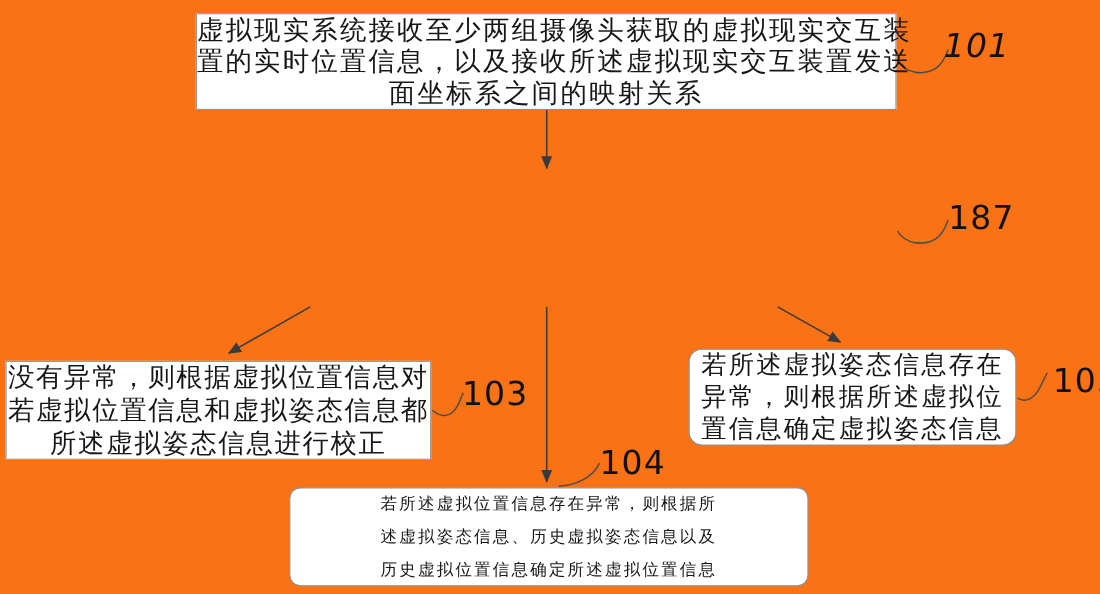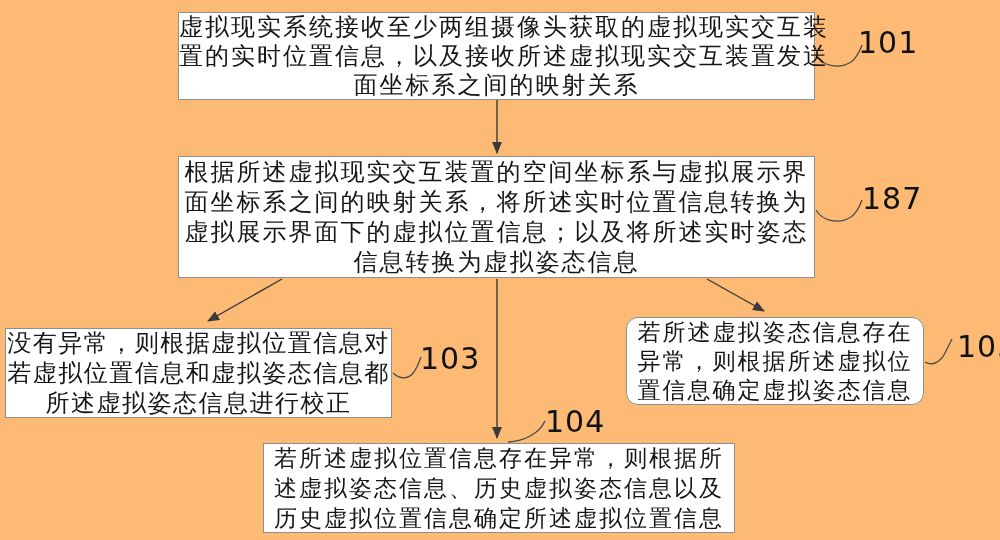--- a/index.html
+++ b/index.html
@@ -5,21 +5,21 @@
   html, body {
     margin: 0;
     padding: 0;
     background: #ffffff;
     font-family: "DejaVu Sans", sans-serif;
   }
   .canvas {
     position: relative;
     width: 1000px;
     height: 540px;
-    background: #fdba74;
+    background: #f97316;
     overflow: hidden;
   }
   .connectors {
     position: absolute;
     left: 0;
     top: 0;
     width: 1000px;
     height: 540px;
     pointer-events: none;
   }
@@ -45,35 +45,35 @@
   .box102 {
     left: 178px; top: 156px; width: 637px; height: 122px;
     font-size: 24px; line-height: 30px; letter-spacing: 2px;
   }
   .box103 {
     left: 5px; top: 328px; width: 387px; height: 90px;
     font-size: 24px; line-height: 30px; letter-spacing: 1.5px;
   }
   .box104 {
     left: 263px; top: 443px; width: 472px; height: 90px;
-    font-size: 23px; line-height: 30px; letter-spacing: 2px;
+    font-size: 15px; line-height: 30px; letter-spacing: 2px; border-radius: 10px;
   }
   .box105 {
     left: 626px; top: 317px; width: 298px; height: 88px;
     font-size: 23px; line-height: 29px; letter-spacing: 2px; border-radius: 12px;
   }
   .ref {
     position: absolute;
     color: #111111;
     font-size: 30px;
     line-height: 32px;
     font-family: "DejaVu Sans", sans-serif;
     letter-spacing: 1px;
   }
-  .ref101 { left: 858px; top: 27px; }
+  .ref101 { left: 858px; top: 27px; font-style: italic; }
   .ref102 { left: 862px; top: 183px; }
   .ref103 { left: 420px; top: 343px; }
   .ref104 { left: 545px; top: 406px; }
   .ref105 { left: 957px; top: 331px; }
 </style>
 </head>
 <body>
 
 <div class="canvas">
 
@@ -99,26 +99,20 @@
     <path d="M 925,362 C 933,367 941,361 945,353 C 948,347 950,343 952,339" fill="none" stroke="#4a4a4a" stroke-width="1.3"></path>
   </svg>
 
   <div class="box box101">
     <div class="ln">虚拟现实系统接收至少两组摄像头获取的虚拟现实交互装</div>
     <div class="ln">置的实时位置信息，以及接收所述虚拟现实交互装置发送</div>
     <div class="ln">面坐标系之间的映射关系</div>
   </div>
   <div class="ref ref101">101</div>
 
-  <div class="box box102">
-    <div class="ln">根据所述虚拟现实交互装置的空间坐标系与虚拟展示界</div>
-    <div class="ln">面坐标系之间的映射关系，将所述实时位置信息转换为</div>
-    <div class="ln">虚拟展示界面下的虚拟位置信息；以及将所述实时姿态</div>
-    <div class="ln">信息转换为虚拟姿态信息</div>
-  </div>
   <div class="ref ref102">187</div>
 
   <div class="box box103">
     <div class="ln">没有异常，则根据虚拟位置信息对</div>
     <div class="ln">若虚拟位置信息和虚拟姿态信息都</div>
     <div class="ln">所述虚拟姿态信息进行校正</div>
   </div>
   <div class="ref ref103">103</div>
 
   <div class="box box104">

